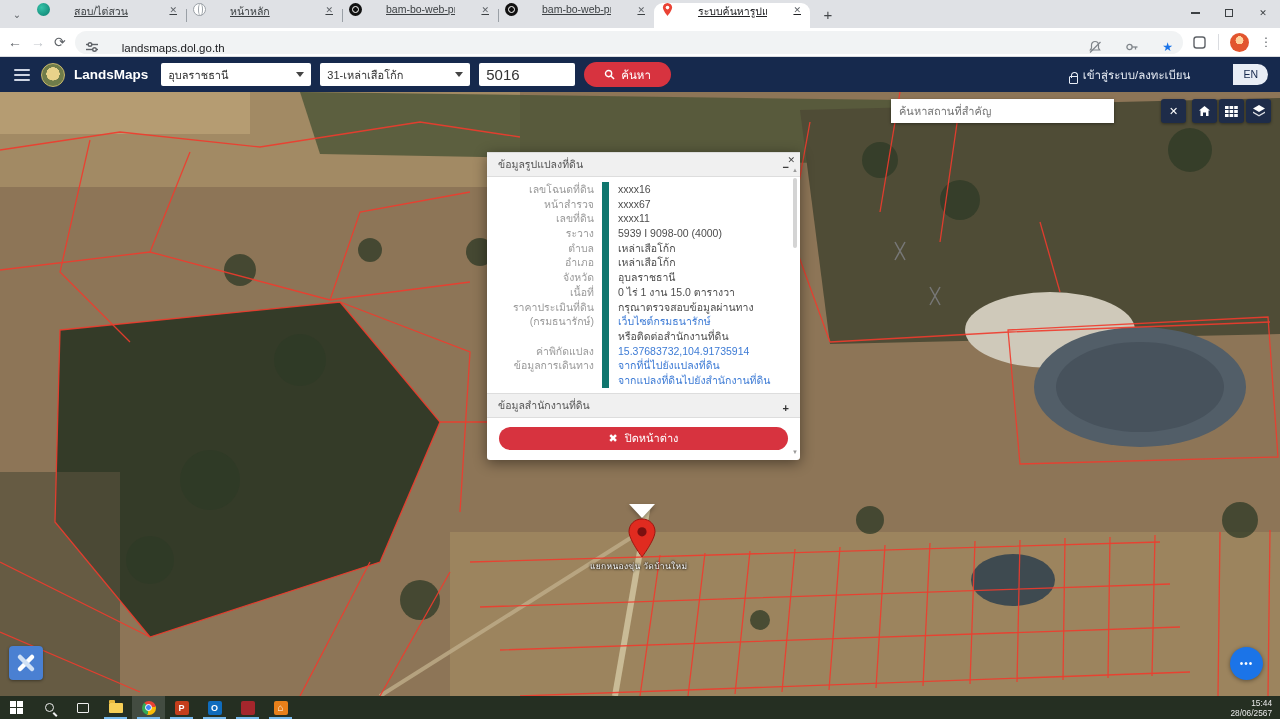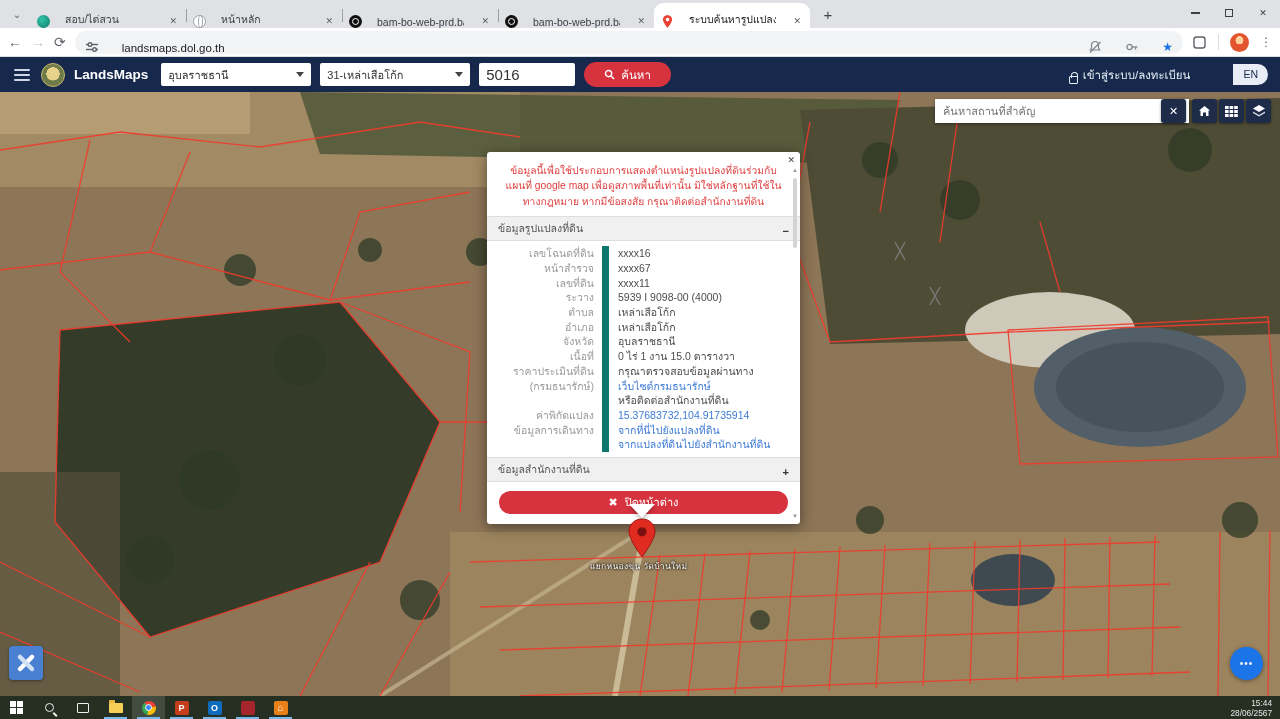--- a/index.html
+++ b/index.html
@@ -4,23 +4,23 @@
 <style>
   * { box-sizing: border-box; margin: 0; padding: 0; }
   html,body { width:1280px; height:719px; overflow:hidden;
     font-family:"Liberation Sans", sans-serif; }
 
   
   .tabstrip { height:28px; background:#dfe1e5; display:flex; align-items:flex-end;
     position:relative; padding-left:6px; }
   .tab-search { width:22px; height:22px; margin:0 2px 3px 0; border-radius:50%;
     display:flex; align-items:center; justify-content:center; color:#5f6368; font-size:10px; }
-  .tab { width:156px; height:25px; display:flex; align-items:flex-end; gap:15px;
+  .tab { width:156px; height:25px; display:flex; align-items:flex-start; gap:24px;
     padding:0 7px; font-size:10.5px; color:#3c4043; border-radius:9px 9px 0 0;
-    position:relative; flex:none; }
+    position:relative; flex:none;text-decoration:underline; }
   .tab:not(.active):before { content:""; position:absolute; left:0; top:6px; bottom:6px;
     width:1px; background:#9aa0a6; }
   .tab.first:before { display:none; }
   .tab.active { background:#fff; color:#202124; }
   .fav { width:13px; height:13px; border-radius:50%; flex:none; position:relative; }
   .fav-teal { background:radial-gradient(circle at 35% 35%, #34c2a8, #0b7d6e); }
   .fav-globe { background:#fff; border:1.5px solid #9aa0a6; }
   .fav-globe:after { content:""; position:absolute; left:4.2px; top:-1px; bottom:-1px; width:3px;
     border-left:1px solid #9aa0a6; border-right:1px solid #9aa0a6; border-radius:50%; }
   .fav-black { background:#111; }
@@ -73,21 +73,21 @@
   .lock:before { content:""; position:absolute; left:1px; top:-5px; width:5px; height:5px;
     border:1.2px solid #e8edf5; border-bottom:none; border-radius:4px 4px 0 0; }
   .langpill { display:flex; border-radius:11px; overflow:hidden; height:21px; font-size:10.5px; }
   .lang-th { background:#404040; color:#fff; padding:0 10px; line-height:21px;margin-top:28px; }
   .lang-en { background:#e8edf5; color:#16294d; padding:0 10px; line-height:21px; }
 
   
   .map { position:relative; width:1280px; height:604px; background:#8d7557; overflow:hidden; }
   .map svg.art { position:absolute; left:0; top:0; }
 
-  .mapsearch { position:absolute; left:935px; top:7px; width:254px; height:24px; border:none;
+  .mapsearch { position:absolute; left:891px; top:7px; width:223px; height:24px; border:none;
     padding:0 8px; font-size:11px; color:#333; font-family:inherit; box-shadow:0 1px 3px rgba(0,0,0,.4); }
   .mapbtn { position:absolute; top:7px; width:25px; height:24px; background:#1e2c49; border:none;
     border-radius:3px; color:#fff; display:flex; align-items:center; justify-content:center;
     box-shadow:0 1px 3px rgba(0,0,0,.4); font-size:11px; }
 
   
   .popup { position:absolute; left:487px; top:60px; width:313px; background:#fff;
     border-radius:3px; box-shadow:0 3px 14px rgba(0,0,0,.45); font-size:10.5px; }
   .popup-x { position:absolute; top:3px; right:5px; color:#444; font-size:9px; }
   .disclaimer { color:#e03c3c; text-align:center; padding:11px 18px 7px; line-height:1.5;
@@ -373,21 +373,20 @@
       <path d="M1 6.5 L7 10 L13 6.5 L13 8 L7 11.5 L1 8 Z" fill="#fff" opacity=".85"></path>
     </svg>
   </button>
 
   <div class="popup">
     <span class="popup-x">✕</span>
     <span class="pscroll-up">▲</span>
     <span class="pscroll-thumb"></span>
     <span class="pscroll-dn">▼</span>
 
-    <div class="disclaimer">ข้อมูลนี้เพื่อใช้ประกอบการแสดงตำแหน่งรูปแปลงที่ดินร่วมกับแผนที่ google map เพื่อดูสภาพพื้นที่เท่านั้น มิใช่หลักฐานที่ใช้ในทางกฎหมาย หากมีข้อสงสัย กรุณาติดต่อสำนักงานที่ดิน</div>
 
     <div class="sec">
       <span>ข้อมูลรูปแปลงที่ดิน</span>
       <span class="tog">−</span>
     </div>
 
     <div class="rows">
       <div class="prow">
           <span class="lbl">เลขโฉนดที่ดิน</span>
           <span class="val">xxxx16</span>

